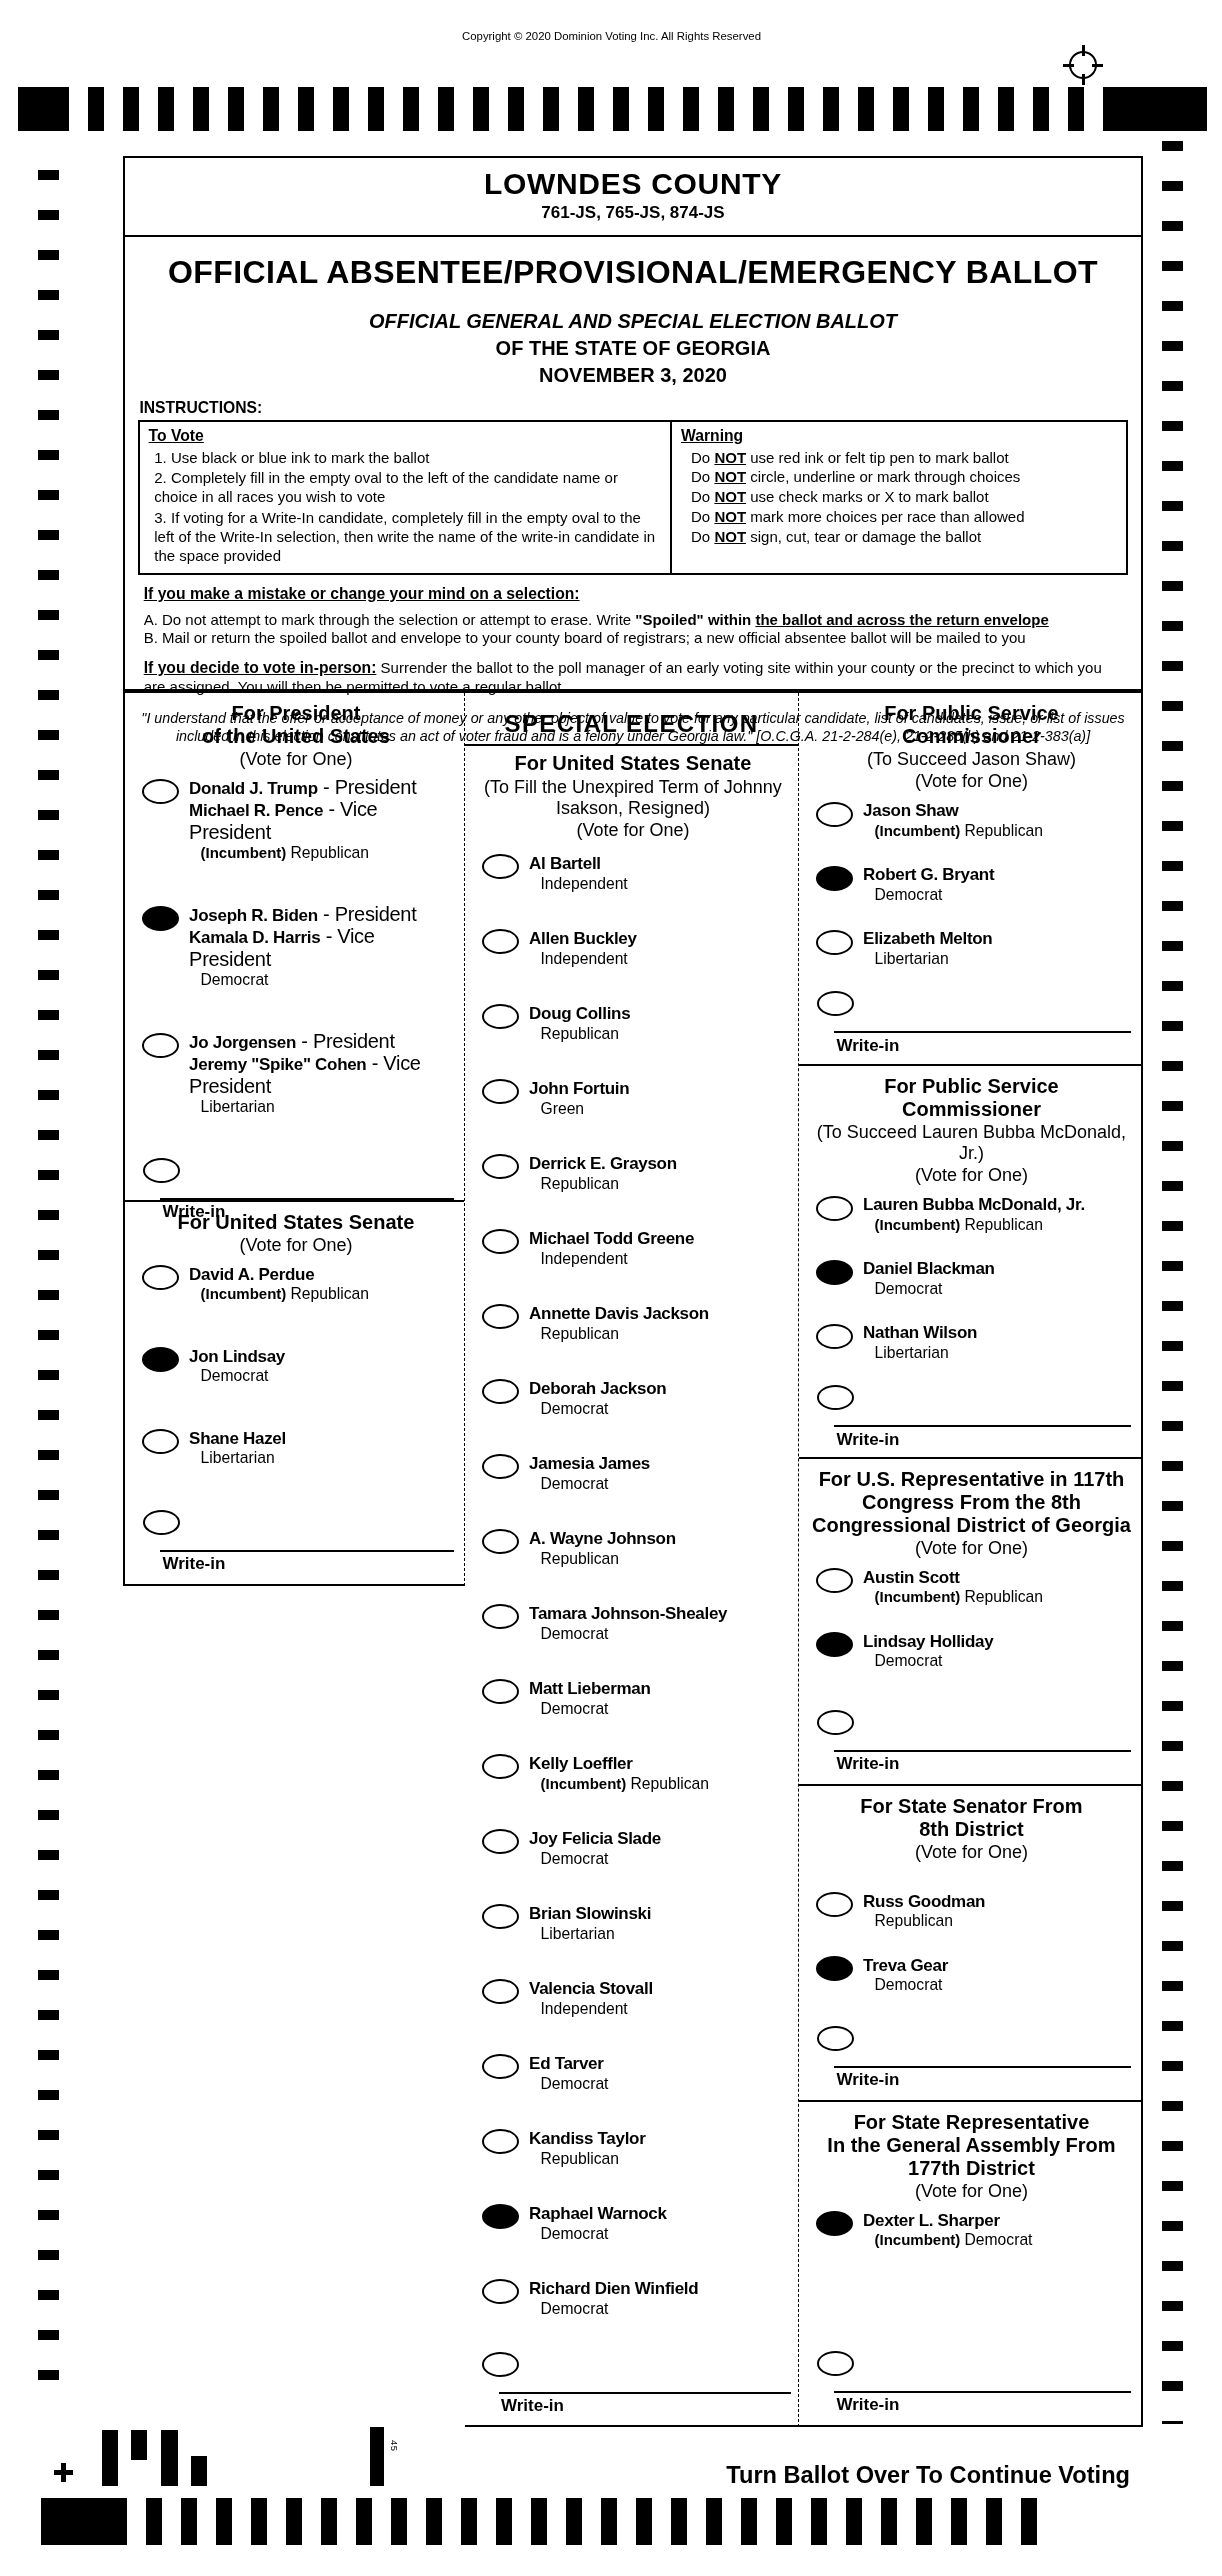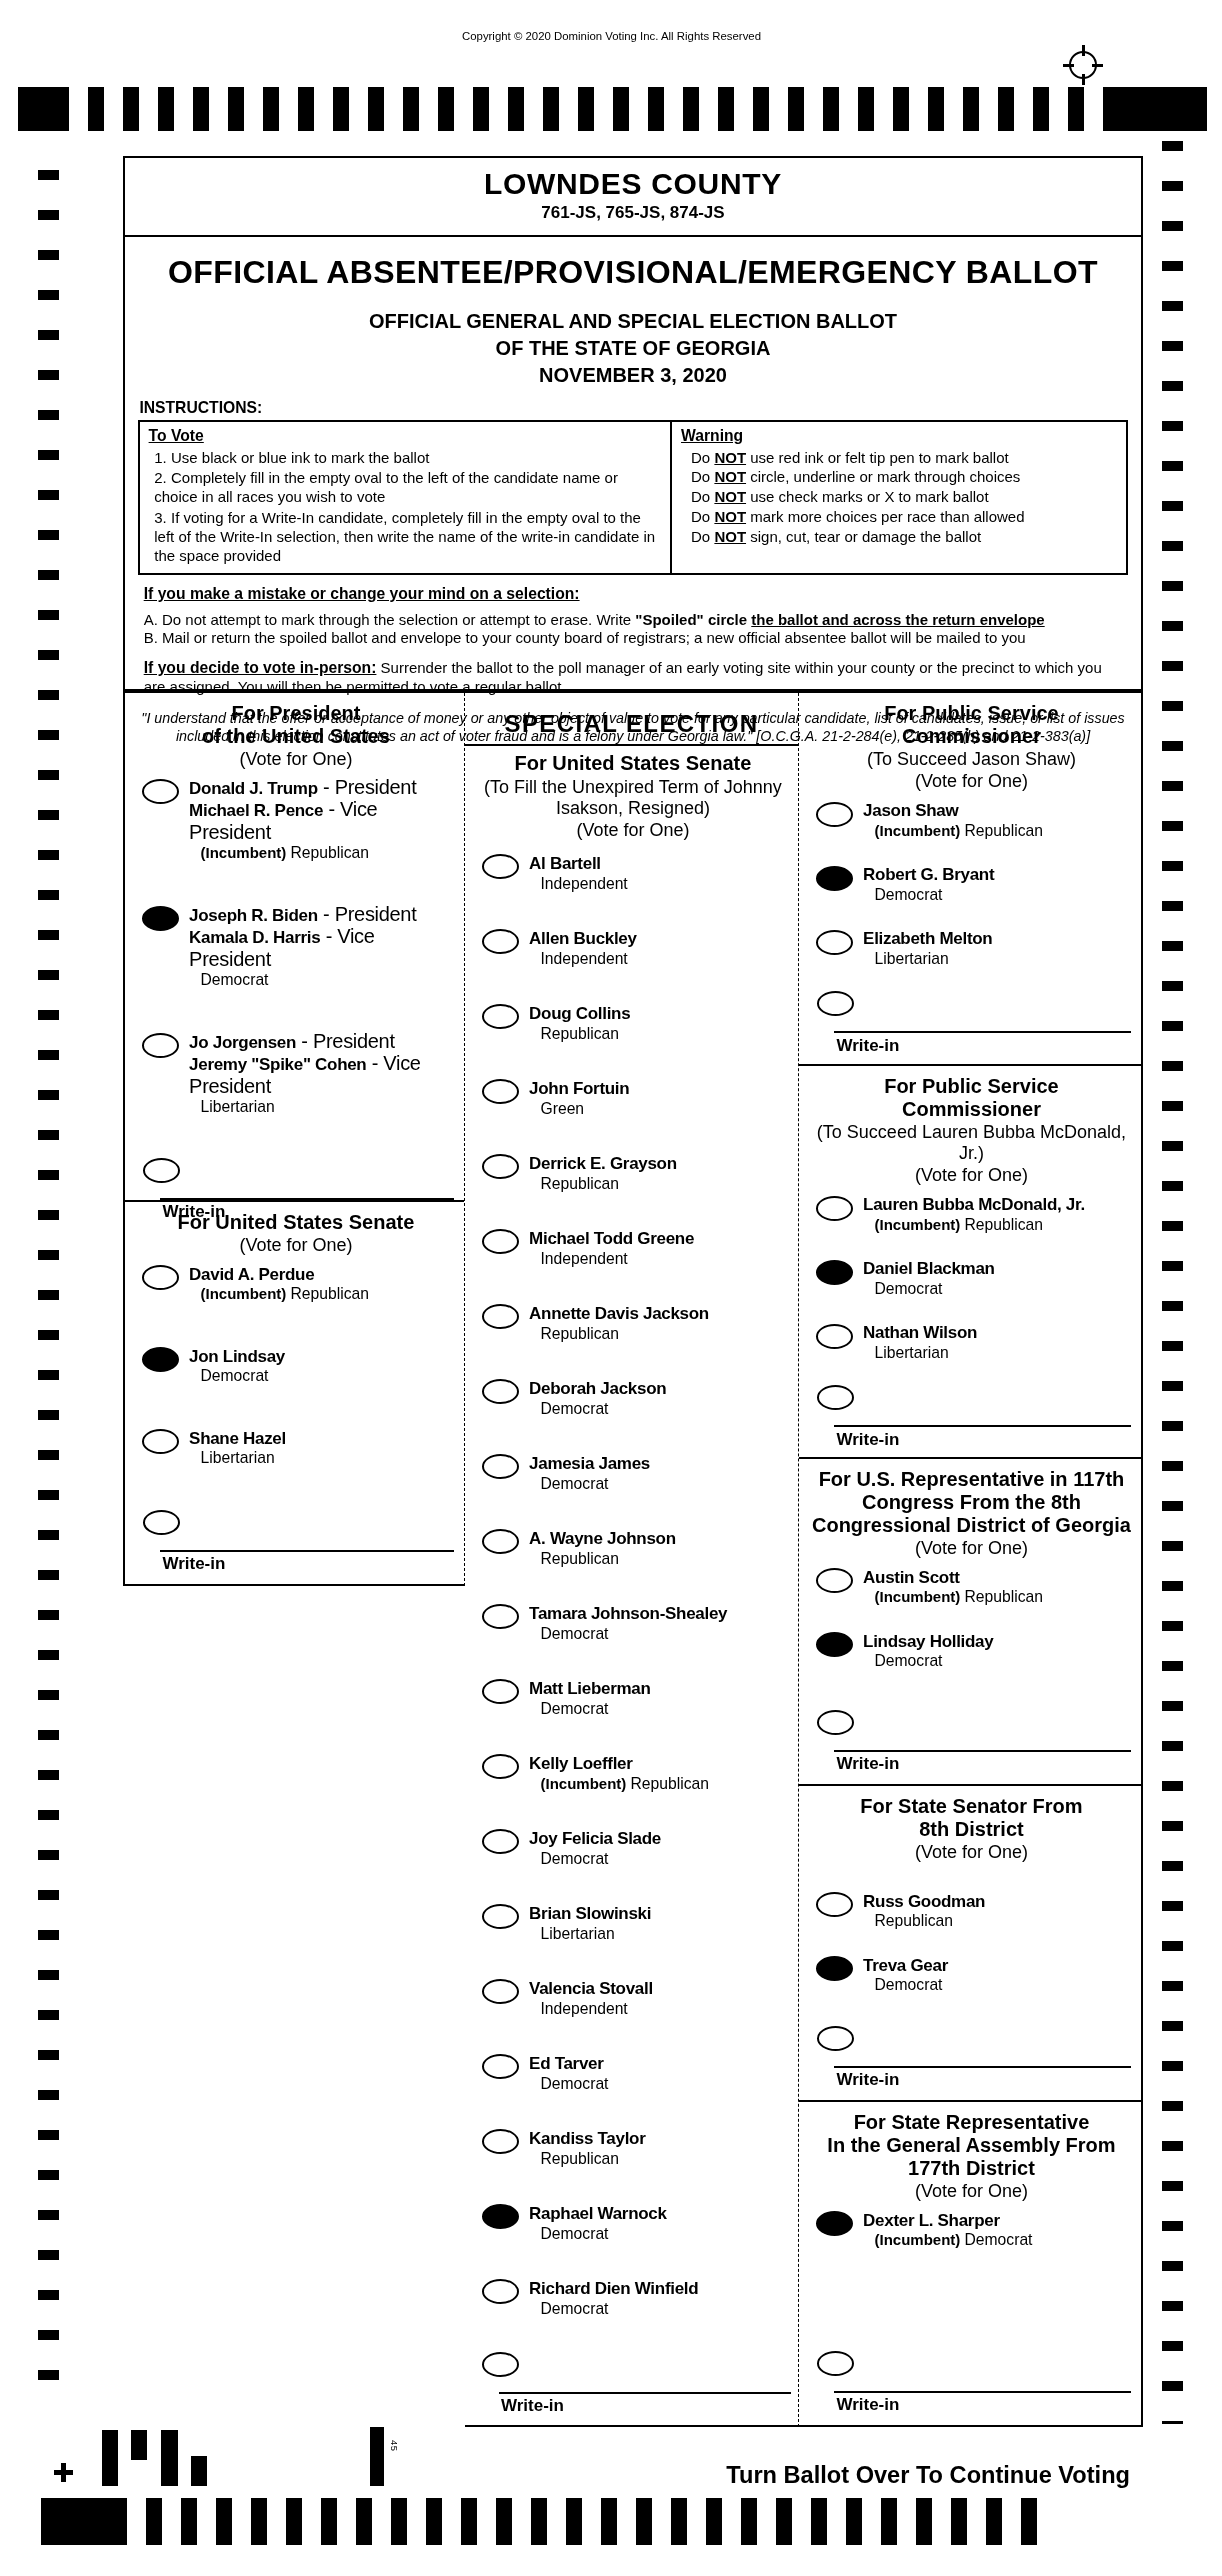--- a/index.html
+++ b/index.html
@@ -35,21 +35,21 @@
   .plus::before{content:"";position:absolute;left:0;top:7.1px;width:18.6px;height:5px;background:#000;}
   .plus::after{content:"";position:absolute;left:7.1px;top:0;width:5px;height:18.6px;background:#000;}
   .turnover{position:absolute;right:93px;top:2462px;font-size:23.6px;font-weight:bold;}
   
   .ballot{position:absolute;left:123px;top:156px;width:1020px;}
   .county-box{box-sizing:border-box;height:81px;border:2.9px solid #000;text-align:center;padding-top:8.6px;}
   .county{font-size:30px;font-weight:bold;letter-spacing:0.7px;}
   .precincts{font-size:17px;font-weight:bold;margin-top:2.9px;}
   .instr-box{box-sizing:border-box;height:454px;border:2.9px solid #000;border-top:none;padding:7.1px 13px 0 13px;}
   .t1{font-size:32px;font-weight:bold;text-align:center;margin-top:10px;letter-spacing:0.4px;}
-  .t2{font-size:20px;font-weight:bold;text-align:center;margin-top:18.6px;}
+  .t2{font-size:20px;font-weight:bold;text-align:center;margin-top:18.6px;font-style:italic;}
   .t3,.t4{font-size:20px;font-weight:bold;text-align:center;margin-top:4.3px;}
   .instr-label{font-size:15.7px;font-weight:bold;margin:11.4px 0 2.9px 1.4px;}
   .howto{display:flex;border:2.9px solid #000;}
   .cell{box-sizing:border-box;padding:4.3px 8.6px 7.1px 8.6px;font-size:15px;line-height:19px;}
   .cell-tovote{width:54%;border-right:2.1px solid #000;}
   .cell-warning{width:46%;}
   .chead-u{font-size:15.7px;font-weight:bold;text-decoration:underline;margin-bottom:2.9px;}
   .ti{margin:1.4px 0 1.4px 5.7px;}
   .wline{margin:0.7px 0 0.7px 10px;}
   .u{text-decoration:underline;}
@@ -150,21 +150,21 @@
   <div class="wline"><span>Do </span><b class="u">NOT</b><span> use check marks or X to mark ballot</span></div>
 
   <div class="wline"><span>Do </span><b class="u">NOT</b><span> mark more choices per race than allowed</span></div>
 
   <div class="wline"><span>Do </span><b class="u">NOT</b><span> sign, cut, tear or damage the ballot</span></div>
 </div>
       </div>
     </div>
     <div class="mistake">
       <span class="mhead">If you make a mistake or change your mind on a selection:</span>
-      <div class="mline"><span>A. Do not attempt to mark through the selection or attempt to erase.  Write </span><b>"Spoiled"</b><b> circle </b><b class="u">the ballot and across the return envelope</b></div>
+      <div class="mline"><span>A. Do not attempt to mark through the selection or attempt to erase.  Write </span><b>"Spoiled"</b><b> within </b><b class="u">the ballot and across the return envelope</b></div>
       <div>B. Mail or return the spoiled ballot and envelope to your county board of registrars; a new official absentee ballot will be mailed to you</div>
       <div class="inperson">
         <span class="mhead">If you decide to vote in-person:</span><span>  Surrender the ballot to the poll manager of an early voting site within your county or the precinct to which you are assigned.  You will then be permitted to vote a regular ballot</span>
       </div>
     </div>
     <div class="fraud">"I understand that the offer or acceptance of money or any other object of value to vote for any particular candidate, list of candidates, issue, or list of issues included in this election constitutes an act of voter fraud and is a felony under Georgia law." [O.C.G.A. 21-2-284(e), 21-2-285(h) and 21-2-383(a)]</div>
   </div>
 
   <div class="contest-area">
 

